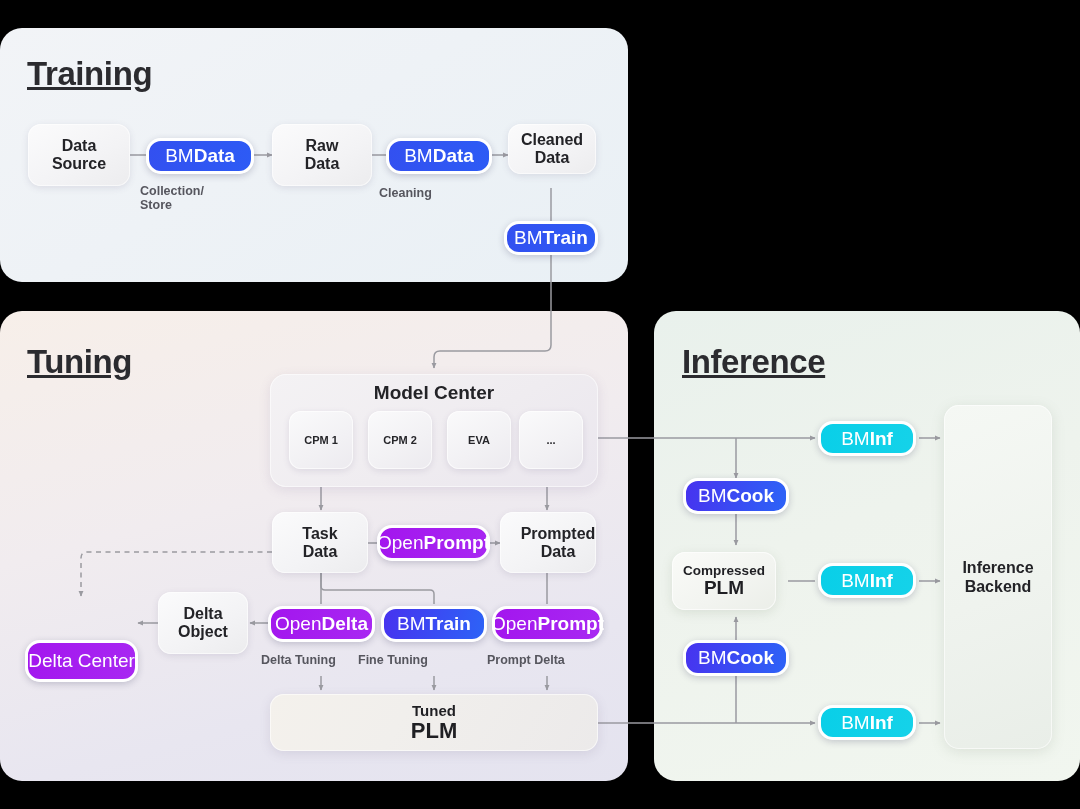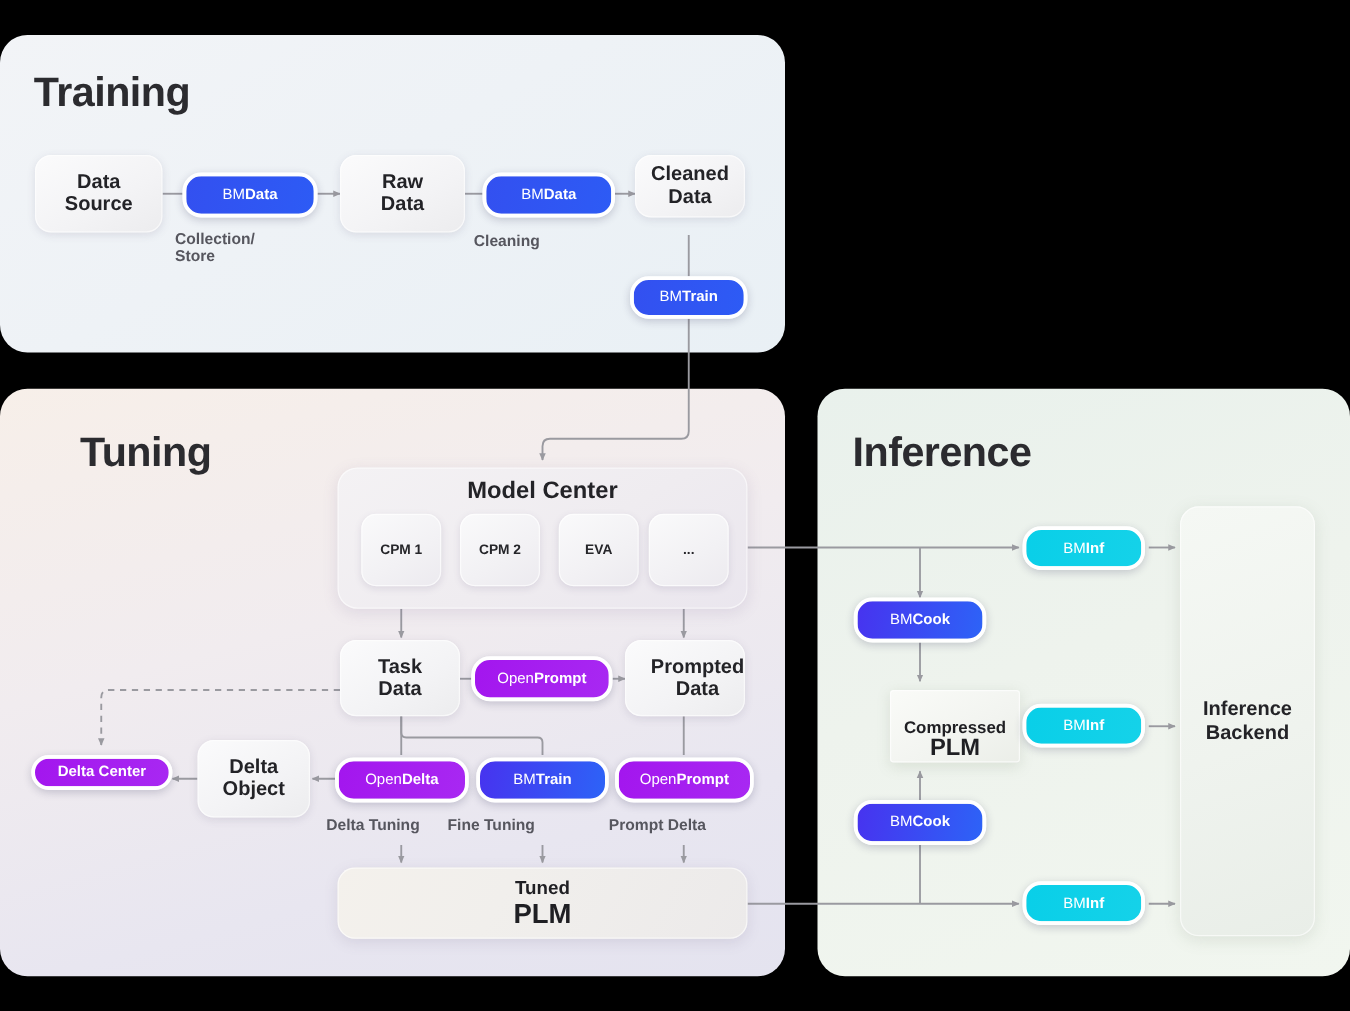--- a/index.html
+++ b/index.html
@@ -10,42 +10,42 @@
   
   .panel{position:absolute;border-radius:22px;}
   #panel-training{left:0;top:28px;width:628px;height:254px;
      background:linear-gradient(150deg,#f2f4f7 0%,#eef2f6 45%,#e9f0f5 100%);}
   #panel-tuning{left:0;top:311px;width:628px;height:470px;
      background:linear-gradient(165deg,#f7efe9 0%,#f1ecef 40%,#e8e6f0 75%,#e4e3ef 100%);}
   #panel-inference{left:654px;top:311px;width:426px;height:470px;
      background:linear-gradient(160deg,#e9f1ec 0%,#eef3ed 45%,#f1f6ef 100%);}
 
   .panel-title{position:absolute;font-size:33px;font-weight:700;color:#2b2b2f;
-     letter-spacing:-0.4px;}
+     letter-spacing:-0.4px;text-decoration:underline;}
   #title-training{left:27px;top:55px;}
-  #title-tuning{left:27px;top:343px;margin-left:37px;}
+  #title-tuning{left:27px;top:343px;}
   #title-inference{left:682px;top:343px;}
 
   
   #wires{position:absolute;left:0;top:0;width:1080px;height:809px;
      pointer-events:none;}
 
   
   .node{position:absolute;box-sizing:border-box;display:flex;
      align-items:center;justify-content:center;text-align:center;
      border-radius:10px;line-height:1.12;}
 
   
   .card{background:linear-gradient(150deg,#fbfbfc 0%,#f3f3f5 60%,#ececee 100%);
      color:#232327;font-weight:700;font-size:16px;
      box-shadow:0 2px 7px rgba(80,70,110,.13),0 0 0 1px rgba(255,255,255,.6) inset;
      border-radius:13px;}
 
   
-  .chip{font-size:12px;color:#fff;border-radius:15px;
+  .chip{font-size:19px;color:#fff;border-radius:15px;
      border:3px solid #fff;
      box-shadow:0 2px 7px rgba(40,40,80,.22);}
   .chip .lt{font-weight:400;}
   .chip .bd{font-weight:700;}
   .chip-blue{background:linear-gradient(100deg,#3350f0 0%,#2d5bf5 100%);}
   .chip-blue-grad{background:linear-gradient(100deg,#4733ef 0%,#2d63f7 100%);}
   .chip-purple{background:linear-gradient(100deg,#a316ee 0%,#a828f2 100%);}
   .chip-cyan{background:linear-gradient(100deg,#09cfe8 0%,#15d2e9 100%);}
 
   
@@ -67,24 +67,24 @@
 
   
   .plm{position:absolute;border-radius:14px;display:flex;flex-direction:column;
      align-items:center;justify-content:center;color:#1f1f23;}
   #tuned-plm{left:270px;top:694px;width:328px;height:57px;
      background:linear-gradient(120deg,#f4f1ec 0%,#f1efec 40%,#eceaea 100%);
      box-shadow:0 3px 11px rgba(110,95,130,.15),0 0 0 1px rgba(255,255,255,.6) inset;}
   #tuned-plm .l1{font-size:15px;font-weight:700;margin-bottom:-1px;}
   #tuned-plm .l2{font-size:22px;font-weight:700;}
 
-  #compressed-plm{left:712px;top:552px;width:104px;height:58px;
+  #compressed-plm{left:672px;top:552px;width:104px;height:58px;
      background:linear-gradient(150deg,#fafbf8 0%,#f2f4f0 60%,#ebeee8 100%);
      box-shadow:0 3px 11px rgba(120,140,110,.18),0 0 0 1px rgba(255,255,255,.65) inset;
-     border-radius:3px;justify-content:flex-end;}
+     border-radius:13px;}
   #compressed-plm .l1{font-size:13.5px;font-weight:700;}
   #compressed-plm .l2{font-size:19px;font-weight:700;margin-top:-1px;}
 
   #inference-backend{position:absolute;left:944px;top:405px;width:108px;height:344px;
      border-radius:15px;display:flex;align-items:center;justify-content:center;
      text-align:center;font-size:16px;font-weight:700;color:#232327;line-height:1.2;
      background:linear-gradient(160deg,#f5f8f4 0%,#eff3ee 55%,#e9eee8 100%);
      box-shadow:0 3px 13px rgba(110,130,105,.17),0 0 0 1px rgba(255,255,255,.6) inset;}
 </style>
 </head>
@@ -198,21 +198,21 @@
 
   <div class="node card" style="left:272px;top:512px;width:96px;height:61px;">Task<br>Data</div>
 
   <div class="node chip chip-purple" style="left:377px;top:525px;width:113px;height:36px;">
     <span class="lt">Open</span>
       <span class="bd">Prompt</span>
   </div>
 
   <div class="node card" style="left:500px;top:512px;width:96px;height:61px;padding-left:20px;">Prompted<br>Data</div>
 
-  <div class="node chip chip-purple" style="left:25px;top:604px;width:113px;height:28px;font-weight:700;">Delta Center</div>
+  <div class="node chip chip-purple" style="left:25px;top:640px;width:113px;height:42px;font-weight:400;">Delta Center</div>
 
   <div class="node card" style="left:158px;top:592px;width:90px;height:62px;">Delta<br>Object</div>
 
   <div class="node chip chip-purple" style="left:268px;top:606px;width:107px;height:36px;">
     <span class="lt">Open</span>
       <span class="bd">Delta</span>
   </div>
 
   <div class="node chip chip-blue-grad" style="left:381px;top:606px;width:106px;height:36px;">
     <span class="lt">BM</span>

